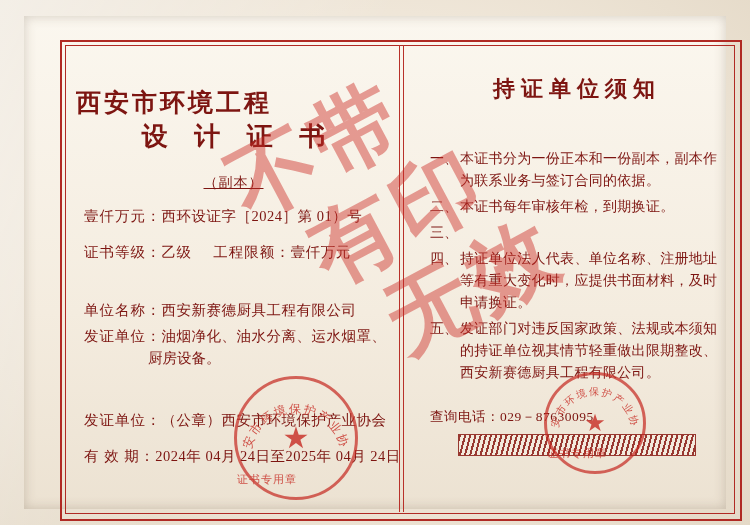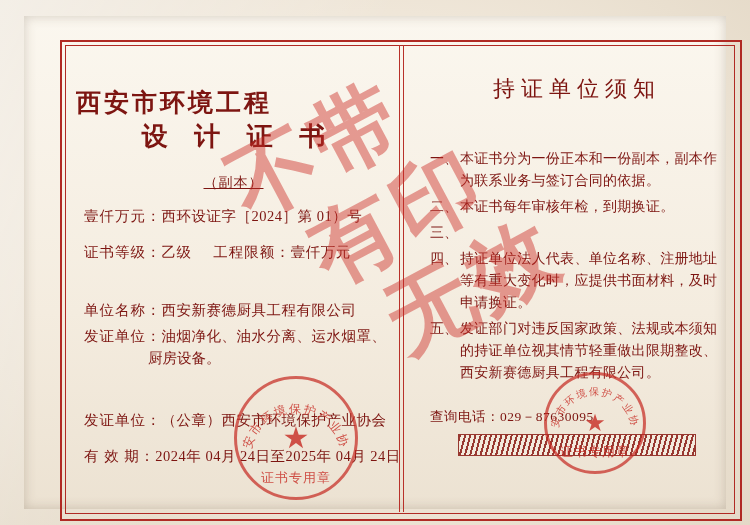--- a/index.html
+++ b/index.html
@@ -89,21 +89,21 @@
   .r-issuer{position:absolute;left:4px;top:354px;}
   .r-valid{position:absolute;left:4px;top:390px;}
 
   
   .right{
     position:absolute;left:400px;top:40px;width:300px;height:445px;
     color:#8a1a14;
   }
   .rtitle{
     text-align:center;
-    font-weight:normal;
+    font-weight:bold;
     font-size:22px;
     letter-spacing:6px;
     color:#7d1511;
     margin-top:18px;
     padding-left:6px;
   }
   .notes{
     position:absolute;left:6px;top:92px;width:290px;
   }
   .note{
@@ -150,22 +150,22 @@
     position:absolute;left:0;top:0;width:100%;height:100%;
   }
   .seal .arc text{
     font-family:"Liberation Serif", serif;
     font-size:12px;
     fill:rgba(198,40,32,0.9);
     letter-spacing:2px;
   }
   .seal-right .arc text{font-size:10px;}
   .seal .bottomtxt{
-    position:absolute;left:0;right:0;bottom:10px;text-align:center;
-    font-size:13px;color:rgba(198,40,32,0.9);letter-spacing:1px;
+    position:absolute;left:0;right:0;bottom:10px;
+    font-size:11px;color:rgba(198,40,32,0.9);letter-spacing:1px;
   }
 
   
   .watermark{
     position:absolute;
     left:150px;top:70px;
     width:420px;height:380px;
     transform:rotate(-28deg);
     pointer-events:none;
   }

